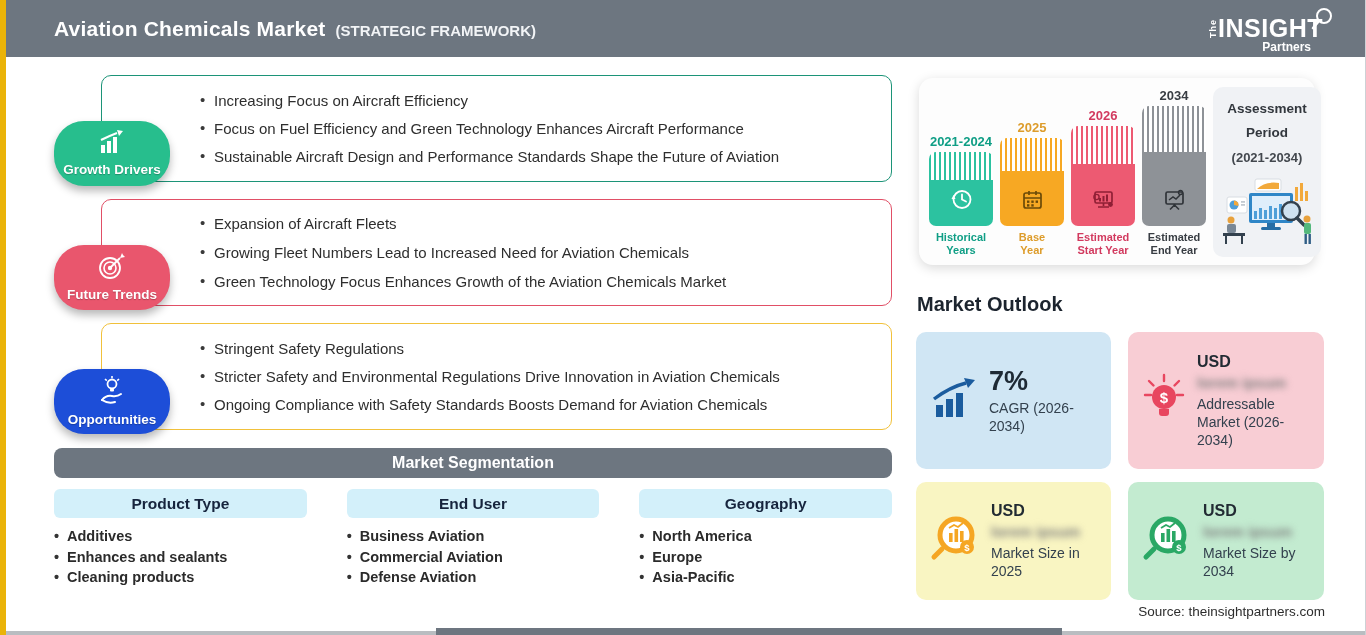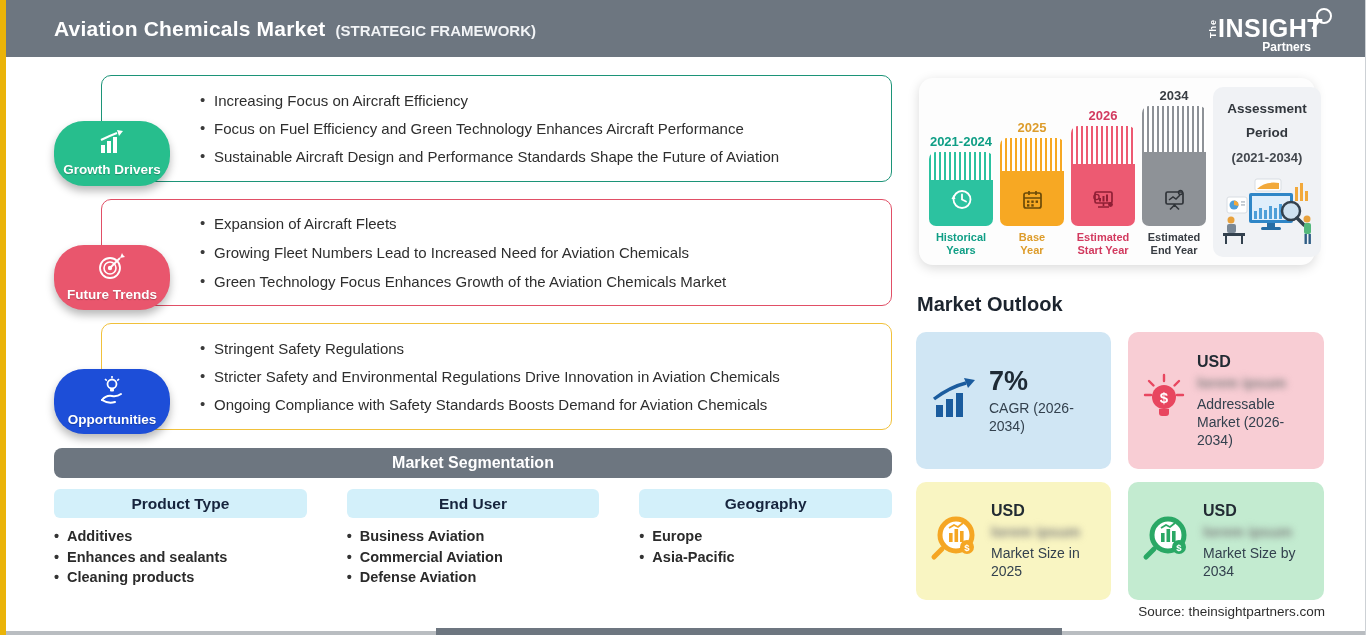--- a/index.html
+++ b/index.html
@@ -196,20 +196,21 @@
           <li><span>Business Aviation</span></li>
           <li><span>Commercial Aviation</span></li>
           <li><span>Defense Aviation</span></li>
         </ul>
       </div>
       <div class="seg-col">
         <div class="seg-head">
             <span>Geography</span>
           </div>
         <ul>
+          <li><span>North America</span></li>
           <li><span>Europe</span></li>
           <li><span>Asia-Pacific</span></li>
         </ul>
       </div>
     </div>
   </div>
 
   <div class="right">
 
     <div class="chart-card">

